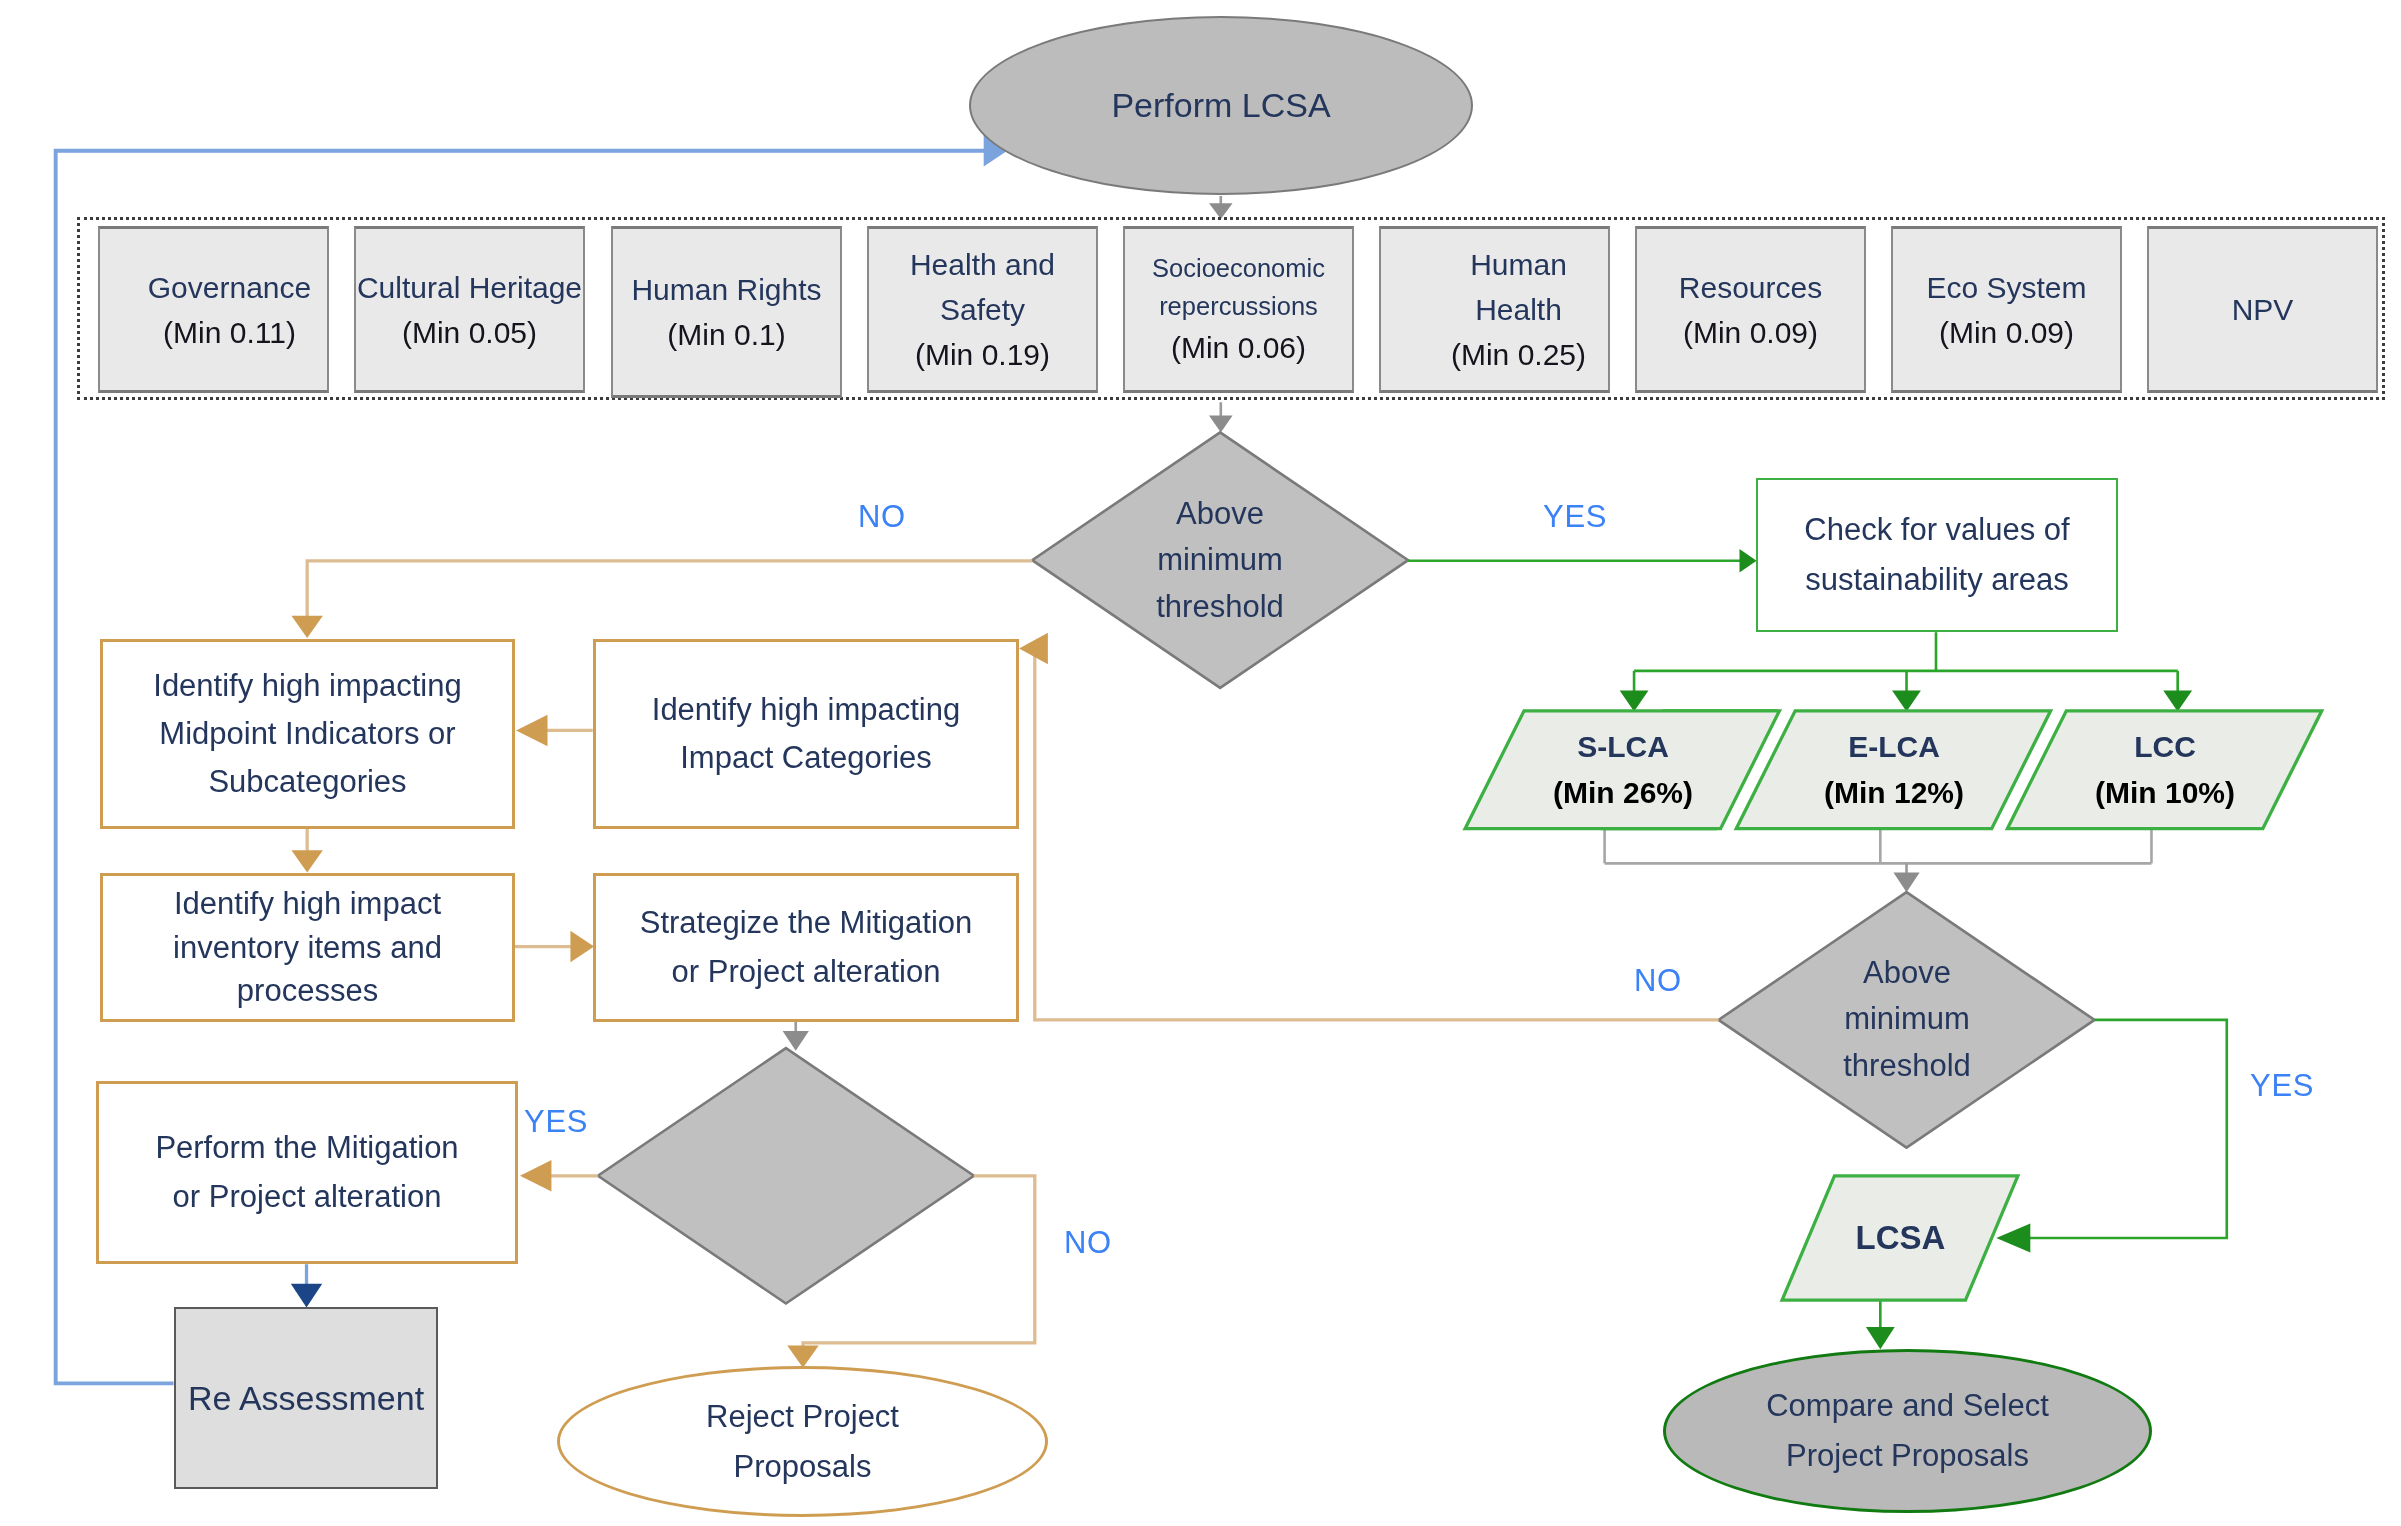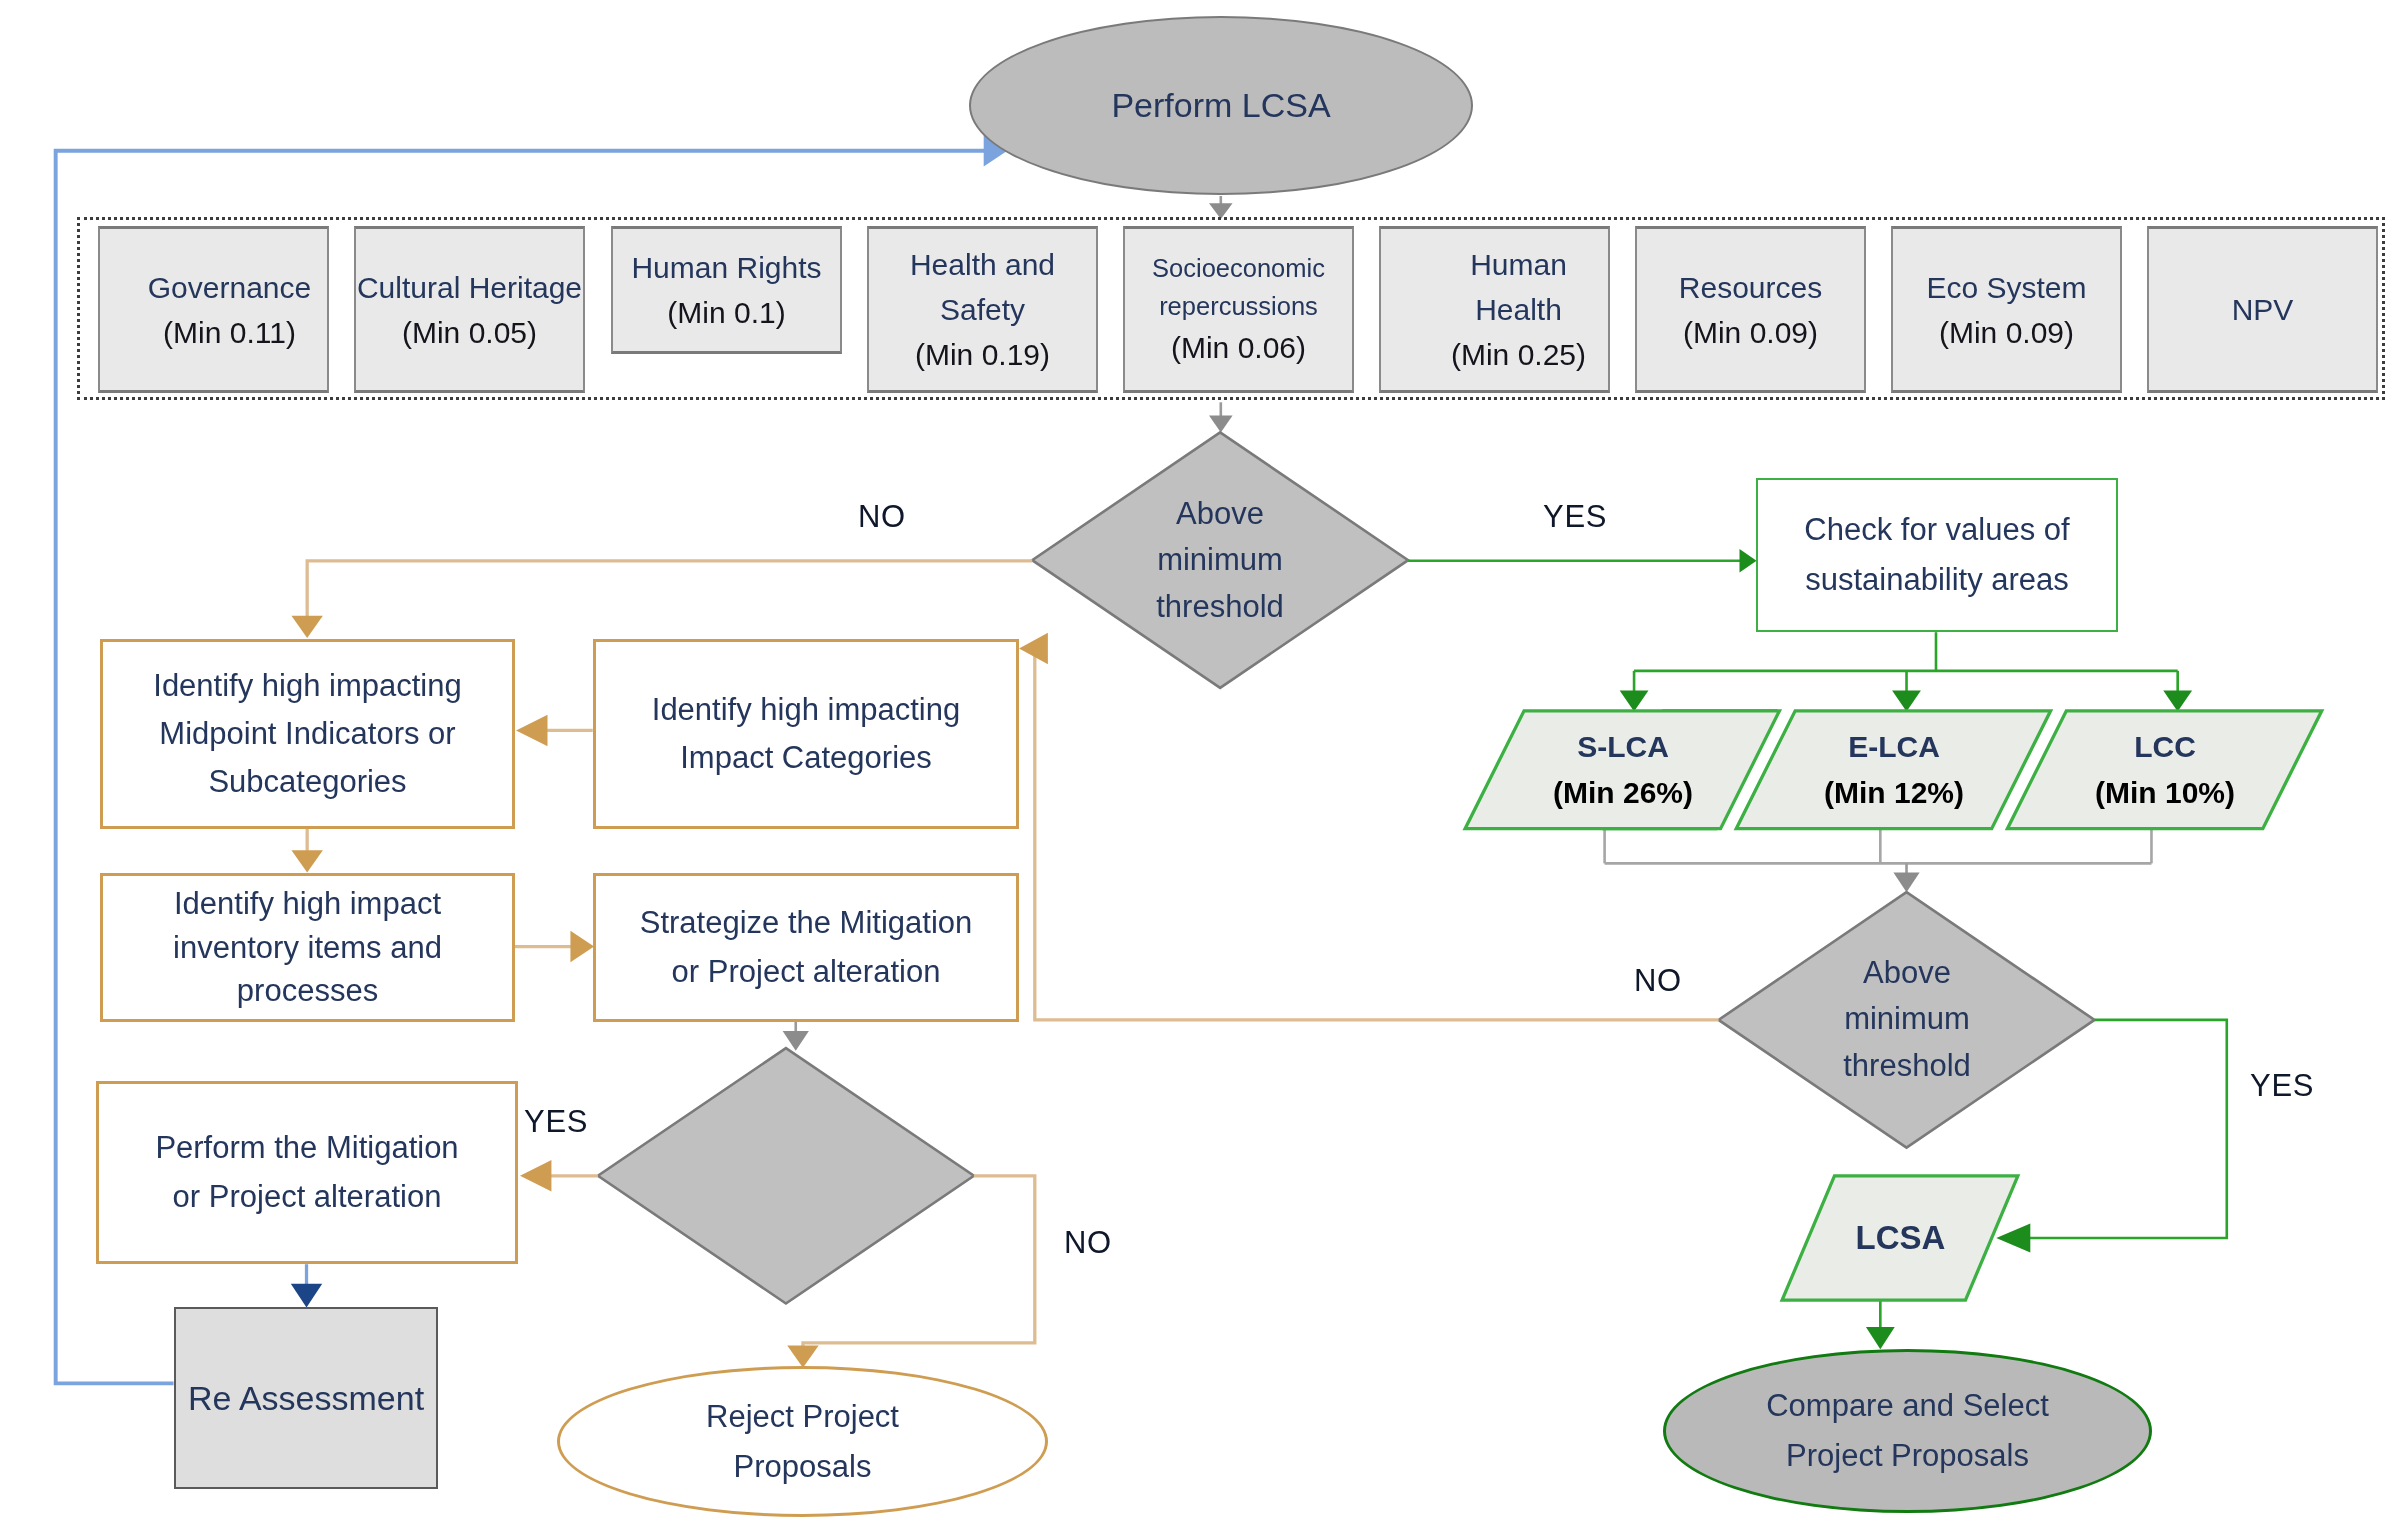--- a/index.html
+++ b/index.html
@@ -19,21 +19,21 @@
   .cmpellipse{background:#b9b9b9;border:3.9px solid #117a11;border-radius:50%;
               font-size:31px;line-height:1.6;}
   .rejellipse{background:#ffffff;border:3.3px solid #cf9d52;border-radius:50%;
               font-size:31px;line-height:1.6;}
   .reassess{background:#dedede;border:2.6px solid #5a5a5a;font-size:34px;}
   .dtext{position:absolute;display:flex;flex-direction:column;align-items:center;
          justify-content:center;text-align:center;font-size:31px;line-height:1.5;}
   .ptext{position:absolute;display:flex;flex-direction:column;align-items:center;
          justify-content:center;text-align:center;font-size:30px;line-height:1.55;font-weight:bold;}
   .ptext .minv{color:#000000;}
-  .yn{position:absolute;font-size:31px;color:#0f172a;letter-spacing:0.7px;}
+  .yn{position:absolute;font-size:31px;color:#3b82f6;letter-spacing:0.7px;}
   .bold{font-weight:bold;color:#10264d;}
 </style>
 </head>
 <body>
 
 <div id="canvas">
 
   <svg class="layer" viewBox="0 0 3666 2331" width="2401" height="1527">
 
     <line x1="1864" y1="299" x2="1864" y2="314" stroke="#9a9a9a" stroke-width="4"></line>
@@ -120,21 +120,21 @@
   <div class="node dotted" style="left:77px;top:217px;width:2308px;height:183px;"></div>
 
   <div class="node catbox" style="left:98px;top:226px;width:231px;height:167px;padding-left:32px;">
     <span>Governance</span>
     <span class="minv">(Min 0.11)</span>
   </div>
   <div class="node catbox" style="left:354px;top:226px;width:231px;height:167px;">
     <span>Cultural Heritage</span>
     <span class="minv">(Min 0.05)</span>
   </div>
-  <div class="node catbox" style="left:611px;top:226px;width:231px;height:128px;">
+  <div class="node catbox" style="left:611px;top:226px;width:231px;height:172px;">
     <span>Human Rights</span>
     <span class="minv">(Min 0.1)</span>
   </div>
   <div class="node catbox" style="left:867px;top:226px;width:231px;height:167px;">
     <span>Health and Safety</span>
     <span class="minv">(Min 0.19)</span>
   </div>
   <div class="node catbox" style="left:1123px;top:226px;width:231px;height:167px;">
     <span class="small">Socioeconomic repercussions</span>
     <span class="minv">(Min 0.06)</span>

